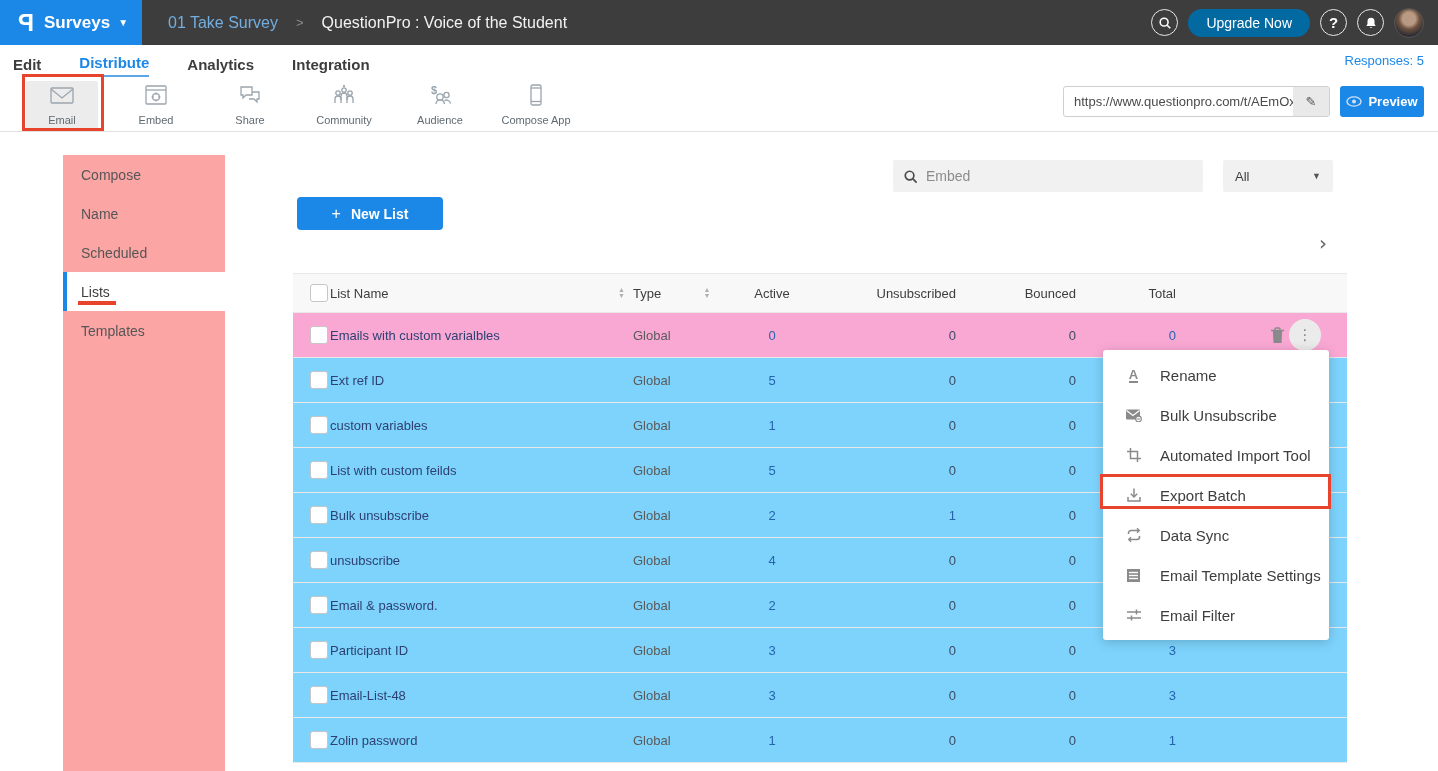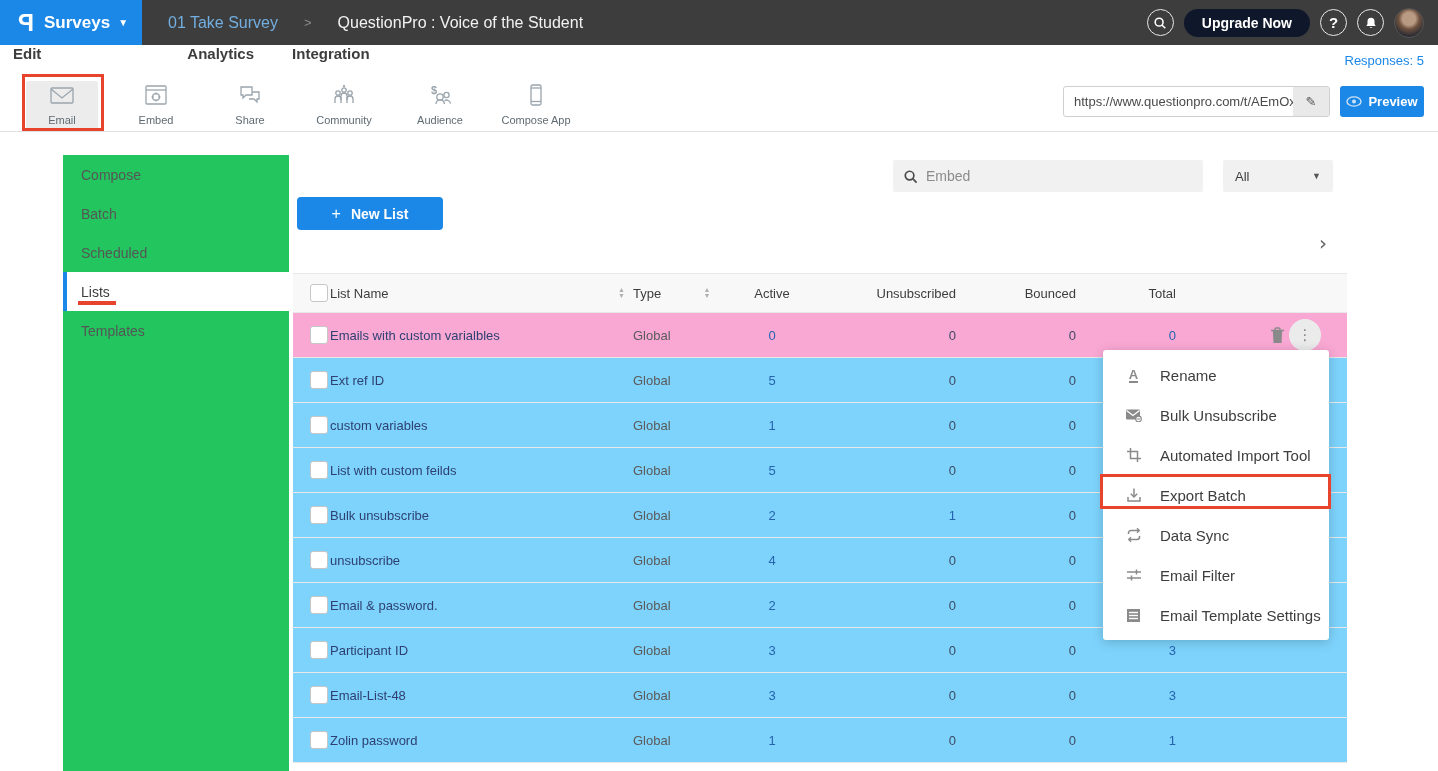--- a/index.html
+++ b/index.html
@@ -8,36 +8,36 @@
 
   
   .topbar { position:absolute; left:0; top:0; width:1438px; height:45px; background:#3d3d3d; }
   .logo-block { position:absolute; left:0; top:0; width:142px; height:45px; background:#1b87e6;
     display:flex; align-items:center; gap:10px; padding-left:18px; cursor:pointer; }
   .logo-p { color:#fff; font-size:24px; font-weight:bold; position:relative; line-height:1;
     transform:scaleX(-1); display:inline-block; }
   .logo-p::after { content:""; position:absolute; left:2px; bottom:-2px; width:4px; height:4px; background:#1b87e6; }
   .logo-label { color:#fff; font-size:17px; font-weight:600; }
   .logo-caret { color:#fff; font-size:10px; margin-left:-2px; }
-  .breadcrumb { position:absolute; left:168px; top:0; height:45px; display:flex; align-items:center; gap:26px; }
+  .breadcrumb { position:absolute; left:168px; top:0; height:45px; display:flex; align-items:center; gap:18px; }
   .bc-survey { color:#72aee0; font-size:16px; cursor:pointer; }
   .bc-sep { color:#8a8a8a; font-size:13px; }
   .bc-title { color:#f2f2f2; font-size:16px; }
   .topbar-right { position:absolute; right:14px; top:0; height:45px; display:flex; align-items:center; gap:10px; }
   .circle-btn { width:27px; height:27px; border:1.6px solid #e8e8e8; border-radius:50%;
     display:flex; align-items:center; justify-content:center; color:#fff; cursor:pointer; flex:0 0 auto; }
   .circle-btn.help { font-size:15px; font-weight:bold; }
-  .upgrade-btn { height:28px; padding:0 18px; border-radius:14px; background:#0f172a; color:#fff;
-    font-size:14px; font-weight:700; display:flex; align-items:center; cursor:pointer; border:none; }
+  .upgrade-btn { height:28px; padding:0 18px; border-radius:14px; background:#0369a1; color:#fff;
+    font-size:14px; font-weight:400; display:flex; align-items:center; cursor:pointer; border:none; }
   .avatar { width:30px; height:30px; border-radius:50%; cursor:pointer;
     background:radial-gradient(circle at 50% 35%, #b99a83 0 28%, #6e523f 45%, #2c2c34 75%); border:1px solid #555; }
 
   
   .navbar { position:absolute; left:0; top:45px; width:1438px; height:32px; background:#fff; }
-  .nav-tabs { position:absolute; left:13px; top:0; display:flex; gap:38px; height:32px; align-items:flex-start; }
+  .nav-tabs { position:absolute; left:13px; top:0; display:flex; gap:38px; height:32px; align-items:flex-end; }
   .nav-tab { font-size:15px; font-weight:700; color:#3d3d3d; cursor:pointer; padding-bottom:4px; }
   .nav-tab.active { color:#1b87e6; border-bottom:2px solid #5ba7e8;margin-top:44px; }
   .responses { position:absolute; right:14px; top:8px; font-size:13px; color:#1b87e6; }
 
   
   .toolbar { position:absolute; left:0; top:77px; width:1438px; height:55px; background:#fff;
     border-bottom:1px solid #e2e2e2; }
   .tool-item { position:absolute; top:4px; width:72px; height:48px; display:flex; flex-direction:column;
     align-items:center; justify-content:center; gap:4px; cursor:pointer; border-radius:2px; }
   .tool-item.selected { background:#ececec; }
@@ -46,21 +46,21 @@
   .url-box { position:absolute; left:1063px; top:9px; width:267px; height:31px; border:1px solid #cfcfcf;
     border-radius:3px; background:#fff; display:flex; overflow:hidden; }
   .url-text { flex:1; font-size:13px; color:#4a4a4a; padding:7px 2px 0 10px; white-space:nowrap; overflow:hidden; }
   .url-edit { width:36px; background:#e9e9e9; display:flex; align-items:center; justify-content:center;
     cursor:pointer; font-size:13px; color:#555; }
   .preview-btn { position:absolute; left:1340px; top:9px; width:84px; height:31px; background:#1b87e6;
     border:none; border-radius:3px; color:#fff; font-size:13px; font-weight:700; cursor:pointer;
     display:flex; align-items:center; justify-content:center; gap:6px; }
 
   
-  .sidebar { position:absolute; left:63px; top:155px; width:226px; height:616px; background:#22c55e; }
+  .sidebar { position:absolute; left:63px; top:155px; width:162px; height:616px; background:#fca5a5; }
   .side-item { height:39px; display:flex; align-items:center; padding-left:18px; font-size:14px;
     color:#565656; cursor:pointer; position:relative; }
   .side-item.active { background:#fff; color:#3d3d3d; }
   .side-item.active::before { content:""; position:absolute; left:0; top:0; bottom:0; width:4px; background:#1b87e6; }
 
   
   .main { position:absolute; left:293px; top:155px; width:1054px; height:616px; }
   .search-box { position:absolute; left:600px; top:5px; width:310px; height:32px; background:#f1f1f1;
     border-radius:2px; display:flex; align-items:center; padding-left:10px; gap:8px; cursor:text; }
   .search-box svg { stroke:#4a4a4a; fill:none; stroke-width:1.8; }
@@ -234,21 +234,21 @@
     <svg width="16" height="11" viewBox="0 0 16 11">
         <ellipse cx="8" cy="5.5" rx="7" ry="4.6" fill="none" stroke="#cfe2f7" stroke-width="1.4"></ellipse>
         <circle cx="8" cy="5.5" r="2" fill="#cfe2f7"></circle>
       </svg>
     <span>Preview</span>
   </button>
 </div>
 
 <div class="sidebar">
   <div class="side-item">Compose</div>
-  <div class="side-item">Batch</div>
+  <div class="side-item">Name</div>
   <div class="side-item">Scheduled</div>
   <div class="side-item active">Lists</div>
   <div class="side-item">Templates</div>
 </div>
 
 <div class="main">
   <div class="search-box">
     <svg width="15" height="15" viewBox="0 0 16 16">
         <circle cx="7" cy="7" r="4.6"></circle>
         <line x1="10.6" y1="10.6" x2="14.5" y2="14.5"></line>
@@ -473,37 +473,37 @@
           <path d="M2.5 7V6a2.5 2.5 0 0 1 2.5-2.5h8"></path>
           <path d="M11 1.3l2.2 2.2L11 5.7"></path>
           <path d="M13.5 9v1a2.5 2.5 0 0 1-2.5 2.5H3"></path>
           <path d="M5 10.3 2.8 12.5 5 14.7"></path>
         </svg>
     </span>
     <span class="ctx-label">Data Sync</span>
   </div>
   <div class="ctx-item">
     <span class="ctx-ic">
+      <svg width="15" height="15" viewBox="0 0 15 15">
+          <rect x="1" y="1" width="13" height="13" fill="#8a8a8a" stroke="none"></rect>
+          <line x1="3" y1="4.5" x2="12" y2="4.5" stroke="#fff" stroke-width="1.4"></line>
+          <line x1="3" y1="7.5" x2="12" y2="7.5" stroke="#fff" stroke-width="1.4"></line>
+          <line x1="3" y1="10.5" x2="12" y2="10.5" stroke="#fff" stroke-width="1.4"></line>
+        </svg>
+    </span>
+    <span class="ctx-label">Email Template Settings</span>
+  </div>
+  <div class="ctx-item">
+    <span class="ctx-ic">
       <svg width="16" height="16" viewBox="0 0 16 16">
           <line x1="1" y1="5" x2="15" y2="5"></line>
           <line x1="10.5" y1="2.5" x2="10.5" y2="7.5"></line>
           <line x1="1" y1="11" x2="15" y2="11"></line>
           <line x1="5.5" y1="8.5" x2="5.5" y2="13.5"></line>
         </svg>
     </span>
     <span class="ctx-label">Email Filter</span>
   </div>
-  <div class="ctx-item">
-    <span class="ctx-ic">
-      <svg width="15" height="15" viewBox="0 0 15 15">
-          <rect x="1" y="1" width="13" height="13" fill="#8a8a8a" stroke="none"></rect>
-          <line x1="3" y1="4.5" x2="12" y2="4.5" stroke="#fff" stroke-width="1.4"></line>
-          <line x1="3" y1="7.5" x2="12" y2="7.5" stroke="#fff" stroke-width="1.4"></line>
-          <line x1="3" y1="10.5" x2="12" y2="10.5" stroke="#fff" stroke-width="1.4"></line>
-        </svg>
-    </span>
-    <span class="ctx-label">Email Template Settings</span>
-  </div>
 </div>
 
 <div class="anno anno-email"></div>
 <div class="anno anno-lists"></div>
 <div class="anno anno-export"></div>
 
 </body></html>

